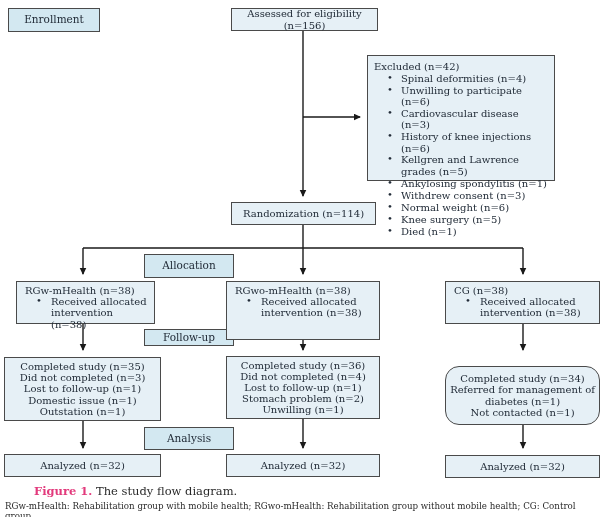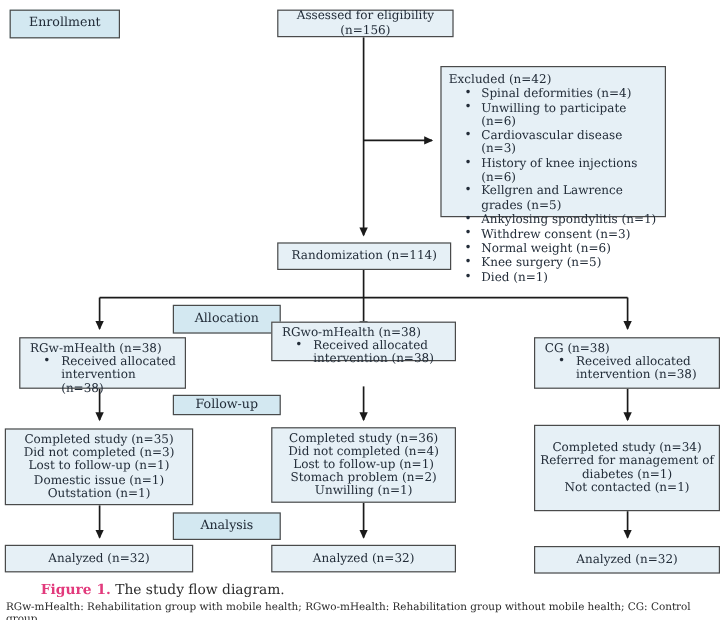--- a/index.html
+++ b/index.html
@@ -84,21 +84,21 @@
     <div class="excl-item">Knee surgery (n=5)</div>
     <div class="excl-item">Died (n=1)</div>
   </div>
 
   <div class="box center-box" style="left:231px;top:202px;width:145px;height:23px;text-align:center;">Randomization (n=114)</div>
 
   <div class="box group-box" style="left:16px;top:281px;width:139px;height:43px;">
     <div class="group-title">RGw-mHealth (n=38)</div>
     <div class="bullet-item">Received allocated intervention (n=38)</div>
   </div>
-  <div class="box group-box" style="left:226px;top:268px;width:154px;height:33px;">
+  <div class="box group-box" style="left:226px;top:281px;width:154px;height:59px;">
     <div class="group-title">RGwo-mHealth (n=38)</div>
     <div class="bullet-item">Received allocated intervention (n=38)</div>
   </div>
   <div class="box group-box" style="left:445px;top:281px;width:155px;height:43px;">
     <div class="group-title">CG (n=38)</div>
     <div class="bullet-item">Received allocated intervention (n=38)</div>
   </div>
 
   <div class="box multi-box" style="left:4px;top:357px;width:157px;height:64px;">
     <div>Completed study (n=35)</div>
@@ -107,21 +107,21 @@
     <div>Domestic issue (n=1)</div>
     <div>Outstation (n=1)</div>
   </div>
   <div class="box multi-box" style="left:226px;top:356px;width:154px;height:63px;">
     <div>Completed study (n=36)</div>
     <div>Did not completed (n=4)</div>
     <div>Lost to follow-up (n=1)</div>
     <div>Stomach problem (n=2)</div>
     <div>Unwilling (n=1)</div>
   </div>
-  <div class="box multi-box" style="left:445px;top:354px;width:155px;height:72px;">
+  <div class="box multi-box" style="left:445px;top:366px;width:155px;height:59px;border-radius:14px;">
     <div>Completed study (n=34)</div>
     <div>Referred for management of diabetes (n=1)</div>
     <div>Not contacted (n=1)</div>
   </div>
 
   <div class="box center-box" style="left:4px;top:454px;width:157px;height:23px;">Analyzed (n=32)</div>
   <div class="box center-box" style="left:226px;top:454px;width:154px;height:23px;">Analyzed (n=32)</div>
   <div class="box center-box" style="left:445px;top:455px;width:155px;height:23px;">Analyzed (n=32)</div>
 
   <div class="caption">

